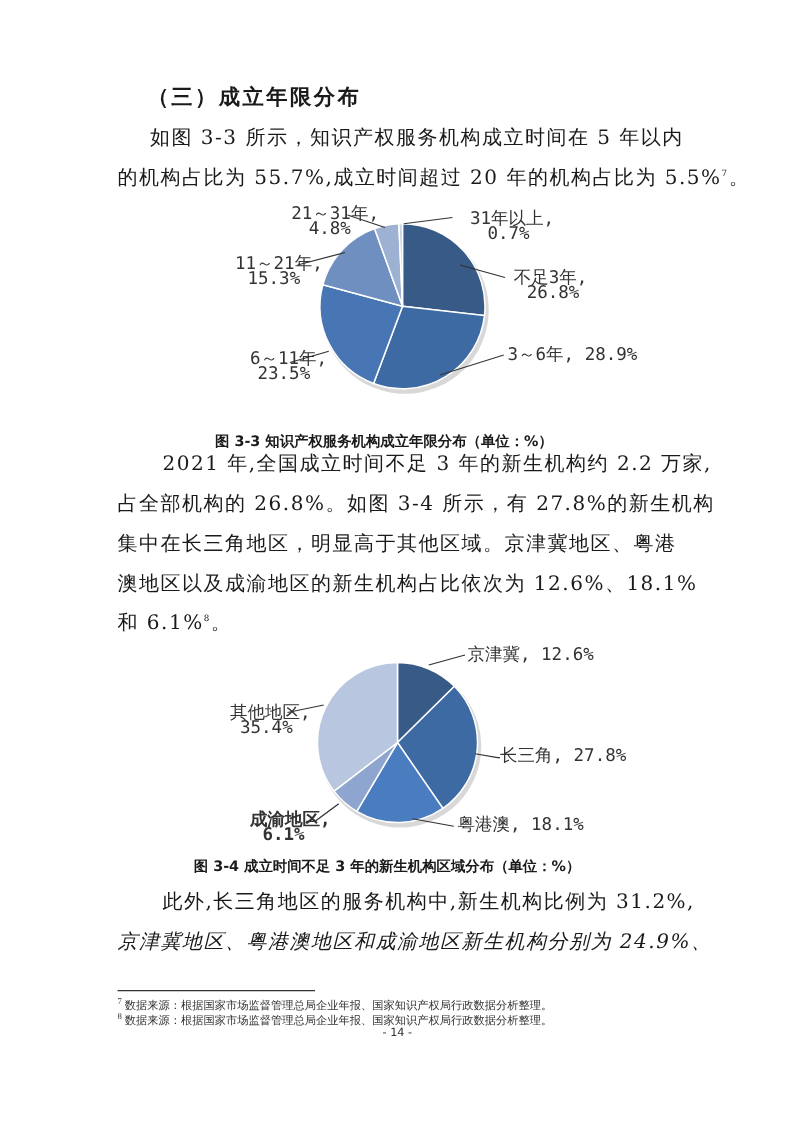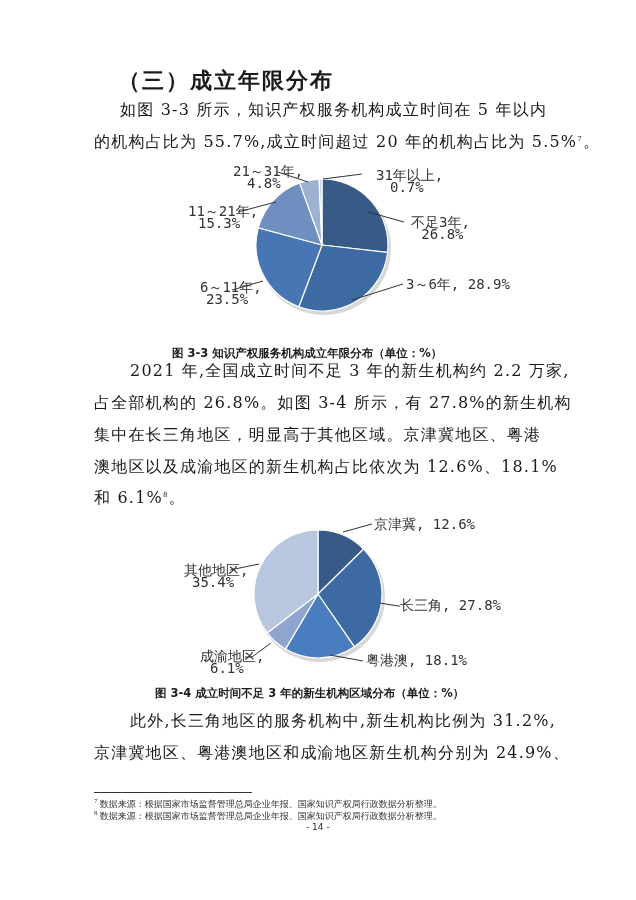--- a/index.html
+++ b/index.html
@@ -1,19 +1,19 @@
 <!DOCTYPE html>
 <html><head>
 <meta charset="utf-8">
 <style>
   html, body { margin: 0; padding: 0; background: #ffffff; }
   body { width: 636px; height: 900px; position: relative; overflow: hidden;
          font-family: "DejaVu Serif", "Liberation Serif", serif; color: #1a1a1a; }
   .abs { position: absolute; white-space: nowrap; }
-  .h3 { left: 118px; top: 66px; font-size: 22px; font-weight: bold; letter-spacing: 2px;
+  .h3 { left: 118px; top: 66px; font-size: 17px; font-weight: bold; letter-spacing: 2px;
         font-family: "DejaVu Sans", "Liberation Sans", sans-serif; }
   .para { font-size: 16px; letter-spacing: 1.2px; }
   .cap { font-family: "DejaVu Sans", "Liberation Sans", sans-serif; font-size: 11.5px; font-weight: bold; }
   .lbl { font-family: "DejaVu Sans Mono", "Liberation Mono", monospace; font-size: 14px; color: #333; line-height: 12px; }
   sup { font-size: 7px; vertical-align: super; }
   .rule { position: absolute; left: 94px; top: 792px; width: 158px; height: 1px; background: #333; }
   .fn { font-size: 9px; color: #333; left: 94px; font-family: Liberation Serif, serif; }
   .pg { font-family: "DejaVu Sans", "Liberation Sans", sans-serif; font-size: 9px; color: #333; left: 306px; top: 822px; text-align: center; }
   svg { position: absolute; left: 0; top: 0; }
 </style>
@@ -87,30 +87,30 @@
     <polyline points="343,532 372,524"></polyline>
     <polyline points="380,603 398,606 400,606"></polyline>
     <polyline points="330,655 363,661"></polyline>
     <polyline points="271,643 252,657 245,657"></polyline>
     <polyline points="259,564 230,570"></polyline>
   </g>
 </svg>
 <div class="abs lbl" style="left:374px; top:518px;">京津冀, 12.6%</div>
 <div class="abs lbl" style="left:400px; top:599px;">长三角, 27.8%</div>
 <div class="abs lbl" style="left:366px; top:654px;">粤港澳, 18.1%</div>
-<div class="abs lbl" style="left:200px; top:650px;">
+<div class="abs lbl" style="left:200px; top:650px;font-weight:bold;">
     <div>成渝地区,</div>
     <div style="padding-left:10px">6.1%</div>
   </div>
 <div class="abs lbl" style="left:184px; top:564px;">
     <div>其他地区,</div>
     <div style="padding-left:8px">35.4%</div>
   </div>
 
 <div class="abs cap" style="left:155px; top:686px;">图 3-4 成立时间不足 3 年的新生机构区域分布（单位：%）</div>
 
 <div class="abs para" style="left:130px; top:711px;">此外,长三角地区的服务机构中,新生机构比例为 31.2%,</div>
-<div class="abs para" style="left:94px; top:743px;">京津冀地区、粤港澳地区和成渝地区新生机构分别为 24.9%、</div>
+<div class="abs para" style="left:94px; top:743px;font-style:italic;">京津冀地区、粤港澳地区和成渝地区新生机构分别为 24.9%、</div>
 
 <div class="rule"></div>
 <div class="abs fn" style="top:797px;"><sup>7</sup> <span>数据来源：根据国家市场监督管理总局企业年报、国家知识产权局行政数据分析整理。</span></div>
 <div class="abs fn" style="top:809px;"><sup>8</sup> <span>数据来源：根据国家市场监督管理总局企业年报、国家知识产权局行政数据分析整理。</span></div>
 <div class="abs pg">- 14 -</div>
 
 </body></html>

